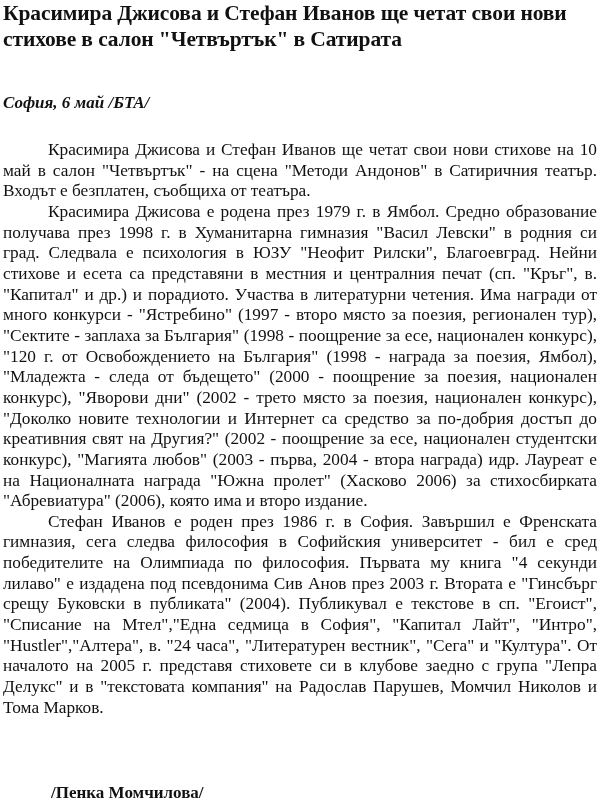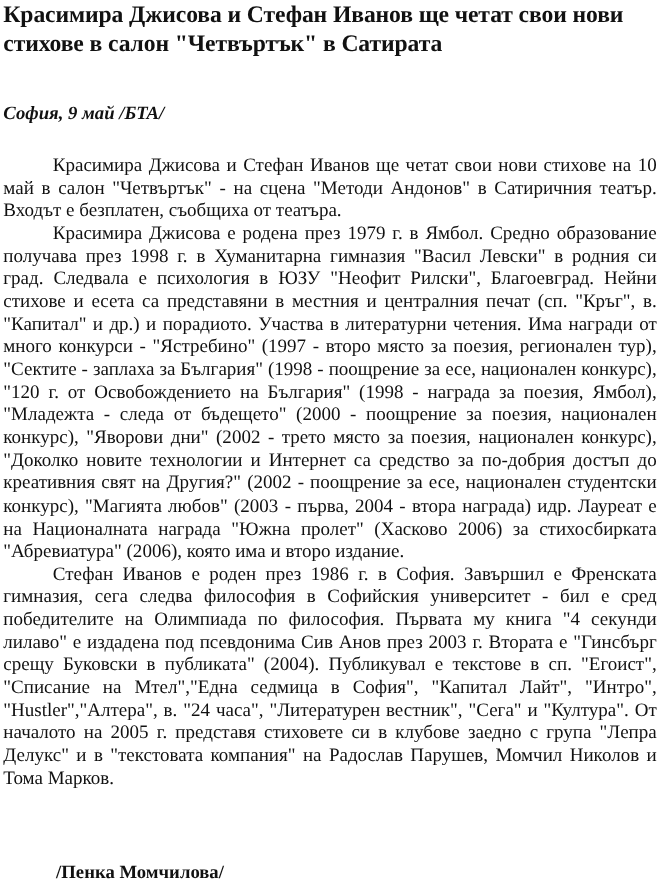--- a/index.html
+++ b/index.html
@@ -57,21 +57,21 @@
       font-weight: bold;
       font-size: 17px;
       line-height: 20px;
     }
   </style>
 </head>
 <body>
 
 <h1 class="title">Красимира Джисова и Стефан Иванов ще четат свои нови стихове в салон "Четвъртък" в Сатирата</h1>
 
-<p class="dateline">София, 9 май /БТА/</p>
+<p class="dateline">София, 6 май /БТА/</p>
 
 <div class="body">
   <p>Красимира Джисова и Стефан Иванов ще четат свои нови стихове на 10 май в салон "Четвъртък" - на сцена "Методи Андонов" в Сатиричния театър. Входът е безплатен, съобщиха от театъра.</p>
   <p>Красимира Джисова е родена през 1979 г. в Ямбол. Средно образование получава през 1998 г. в Хуманитарна гимназия "Васил Левски" в родния си град. Следвала е психология в ЮЗУ "Неофит Рилски", Благоевград. Нейни стихове и есета са представяни в местния и централния печат (сп. "Кръг", в. "Капитал" и др.) и порадиото. Участва в литературни четения. Има награди от много конкурси - "Ястребино" (1997 - второ място за поезия, регионален тур), "Сектите - заплаха за България" (1998 - поощрение за есе, национален конкурс), "120 г. от Освобождението на България" (1998 - награда за поезия, Ямбол), "Младежта - следа от бъдещето" (2000 - поощрение за поезия, национален конкурс), "Яворови дни" (2002 - трето място за поезия, национален конкурс), "Доколко новите технологии и  Интернет са средство за по-добрия достъп до креативния свят на Другия?" (2002 - поощрение за есе, национален студентски конкурс), "Магията любов" (2003 - първа, 2004 - втора награда) идр. Лауреат е на Националната награда "Южна пролет" (Хасково 2006) за стихосбирката "Абревиатура" (2006), която има и второ издание.</p>
   <p>Стефан Иванов е роден през 1986 г. в София. Завършил е Френската гимназия, сега следва философия в Софийския университет - бил е сред победителите на Олимпиада по философия. Първата му книга "4 секунди лилаво" е издадена под псевдонима Сив Анов през 2003 г. Втората е "Гинсбърг срещу Буковски в публиката" (2004). Публикувал е текстове в сп. "Егоист", "Списание на Мтел","Една седмица в София", "Капитал Лайт", "Интро", "Hustler","Алтера", в. "24 часа", "Литературен вестник", "Сега" и "Култура". От началото на 2005 г. представя стиховете си в клубове заедно с група "Лепра Делукс" и в "текстовата компания" на Радослав Парушев, Момчил Николов и Тома Марков.</p>
 </div>
 
 <p class="signature">/Пенка Момчилова/</p>
 
 </body></html>

